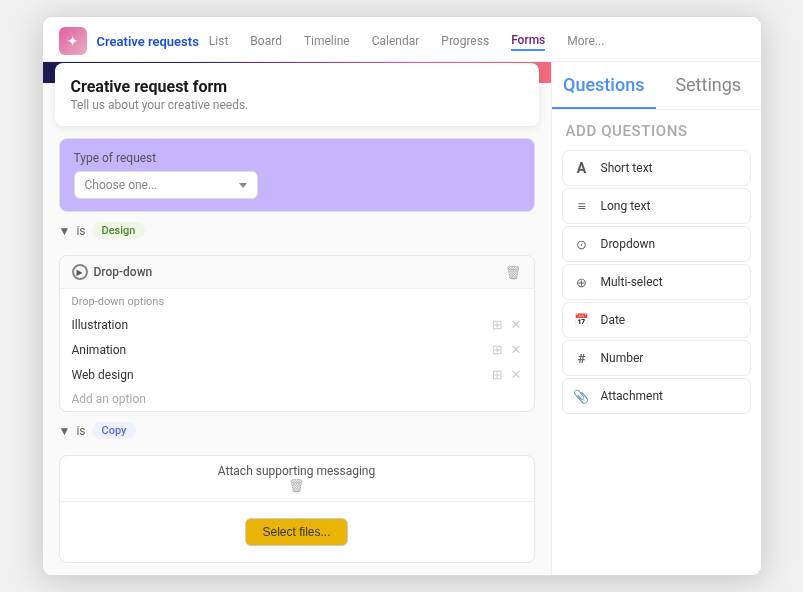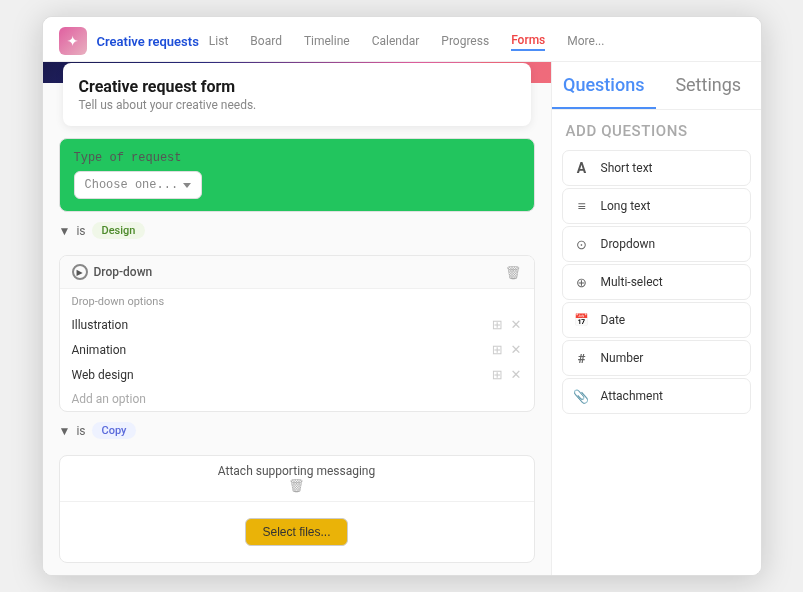--- a/index.html
+++ b/index.html
@@ -51,21 +51,21 @@
       align-items: center;
     }
     .nav-tab {
       font-size: 12px;
       color: #888;
       cursor: pointer;
       padding: 2px 0;
       text-decoration: none;
     }
     .nav-tab.active {
-      color: #ef4444;
+      color: #701a75;
       border-bottom: 2px solid #4c8ef7;
       font-weight: 500;
     }
     
     .main-content {
       display: flex;
       flex: 1;
       overflow: hidden;
     }
     
@@ -87,21 +87,21 @@
       position: absolute;
       right: -20px;
       top: -20px;
       width: 100px;
       height: 100px;
       border-radius: 50%;
       background: rgba(240,100,120,0.7);
     }
     .form-header {
       background: #fff;
-      margin: 0 20px;
+      margin: 0 12px;
       margin-top: -20px;
       border-radius: 8px;
       padding: 14px 16px;
       box-shadow: 0 2px 8px rgba(0,0,0,0.08);
       z-index: 1;
       position: relative;
     }
     .form-title {
       font-size: 16px;
       font-weight: 700;
@@ -112,42 +112,41 @@
       color: #888;
       margin-top: 2px;
     }
     .form-body {
       padding: 12px 16px;
       display: flex;
       flex-direction: column;
       gap: 10px;
     }
     .form-field-block {
-      background: #22c55e;
+      background: #c4b5fd;
       border: 1px solid #e0e0e0;
       border-radius: 8px;
       padding: 12px 14px;
-      font-family: Liberation Mono, monospace;
     }
     .field-label {
       font-size: 12px;
       color: #555;
       margin-bottom: 6px;
     }
     .select-input {
       display: flex;
       align-items: center;
       border: 1px solid #ddd;
       border-radius: 6px;
       padding: 6px 10px;
       font-size: 12px;
       color: #888;
       background: #fff;
       cursor: pointer;
-      width: 128px;
+      width: 184px;
       justify-content: space-between;
     }
     .condition-row {
       display: flex;
       align-items: center;
       gap: 6px;
       font-size: 12px;
       color: #666;
       margin-bottom: 6px;
     }

